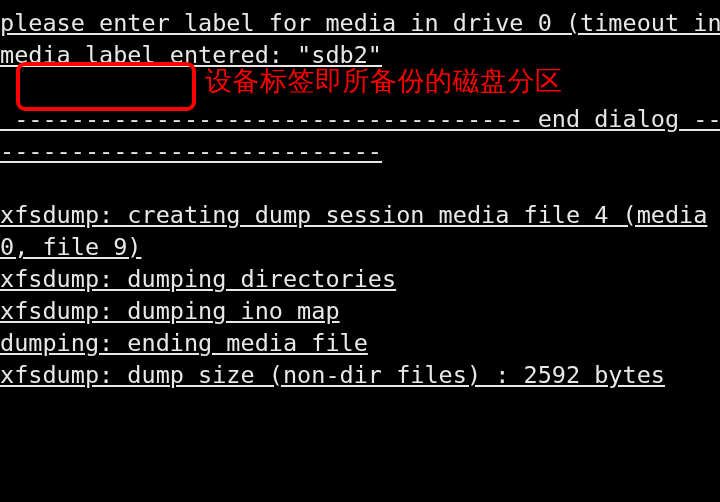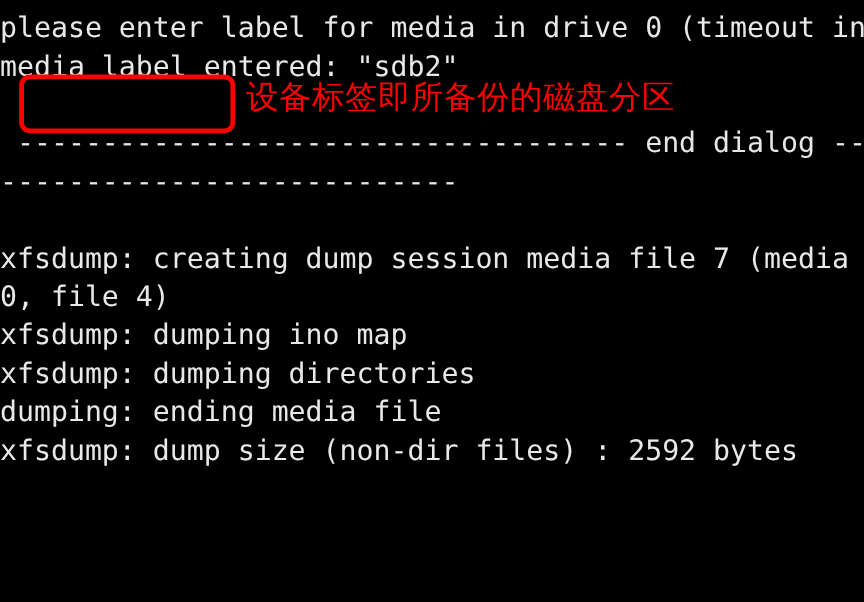--- a/index.html
+++ b/index.html
@@ -28,20 +28,21 @@
   }
   .line {
     display: block;
     height: 32px;
     line-height: 32px;
     font-size: 23.5px;
     letter-spacing: 0px;
     color: #e8e8e8;
     white-space: pre;
     font-family: "DejaVu Sans Mono", "Liberation Mono", monospace;
+    text-decoration: underline;
   }
   .line.dim-dash {
     color: #e6e6e6;
   }
   
   .highlight-box {
     position: absolute;
     left: 16px;
     top: 62px;
     width: 180px;
@@ -70,24 +71,24 @@
 
 <div id="terminal">
 
   <div class="console-lines">
     <span class="line">please enter label for media in drive 0 (timeout in</span>
     <span class="line">media label entered: "sdb2"</span>
     <span class="line"></span>
     <span class="line dim-dash"> ------------------------------------ end dialog -----</span>
     <span class="line dim-dash">---------------------------</span>
     <span class="line"></span>
-    <span class="line">xfsdump: creating dump session media file 7 (media</span>
-    <span class="line">0, file 4)</span>
+    <span class="line">xfsdump: creating dump session media file 4 (media</span>
+    <span class="line">0, file 9)</span>
+    <span class="line">xfsdump: dumping directories</span>
     <span class="line">xfsdump: dumping ino map</span>
-    <span class="line">xfsdump: dumping directories</span>
     <span class="line">dumping: ending media file</span>
     <span class="line">xfsdump: dump size (non-dir files) : 2592 bytes</span>
 
   </div>
 
   <div class="highlight-box"></div>
 
   <div class="annotation">设备标签即所备份的磁盘分区</div>
 
 </div>

